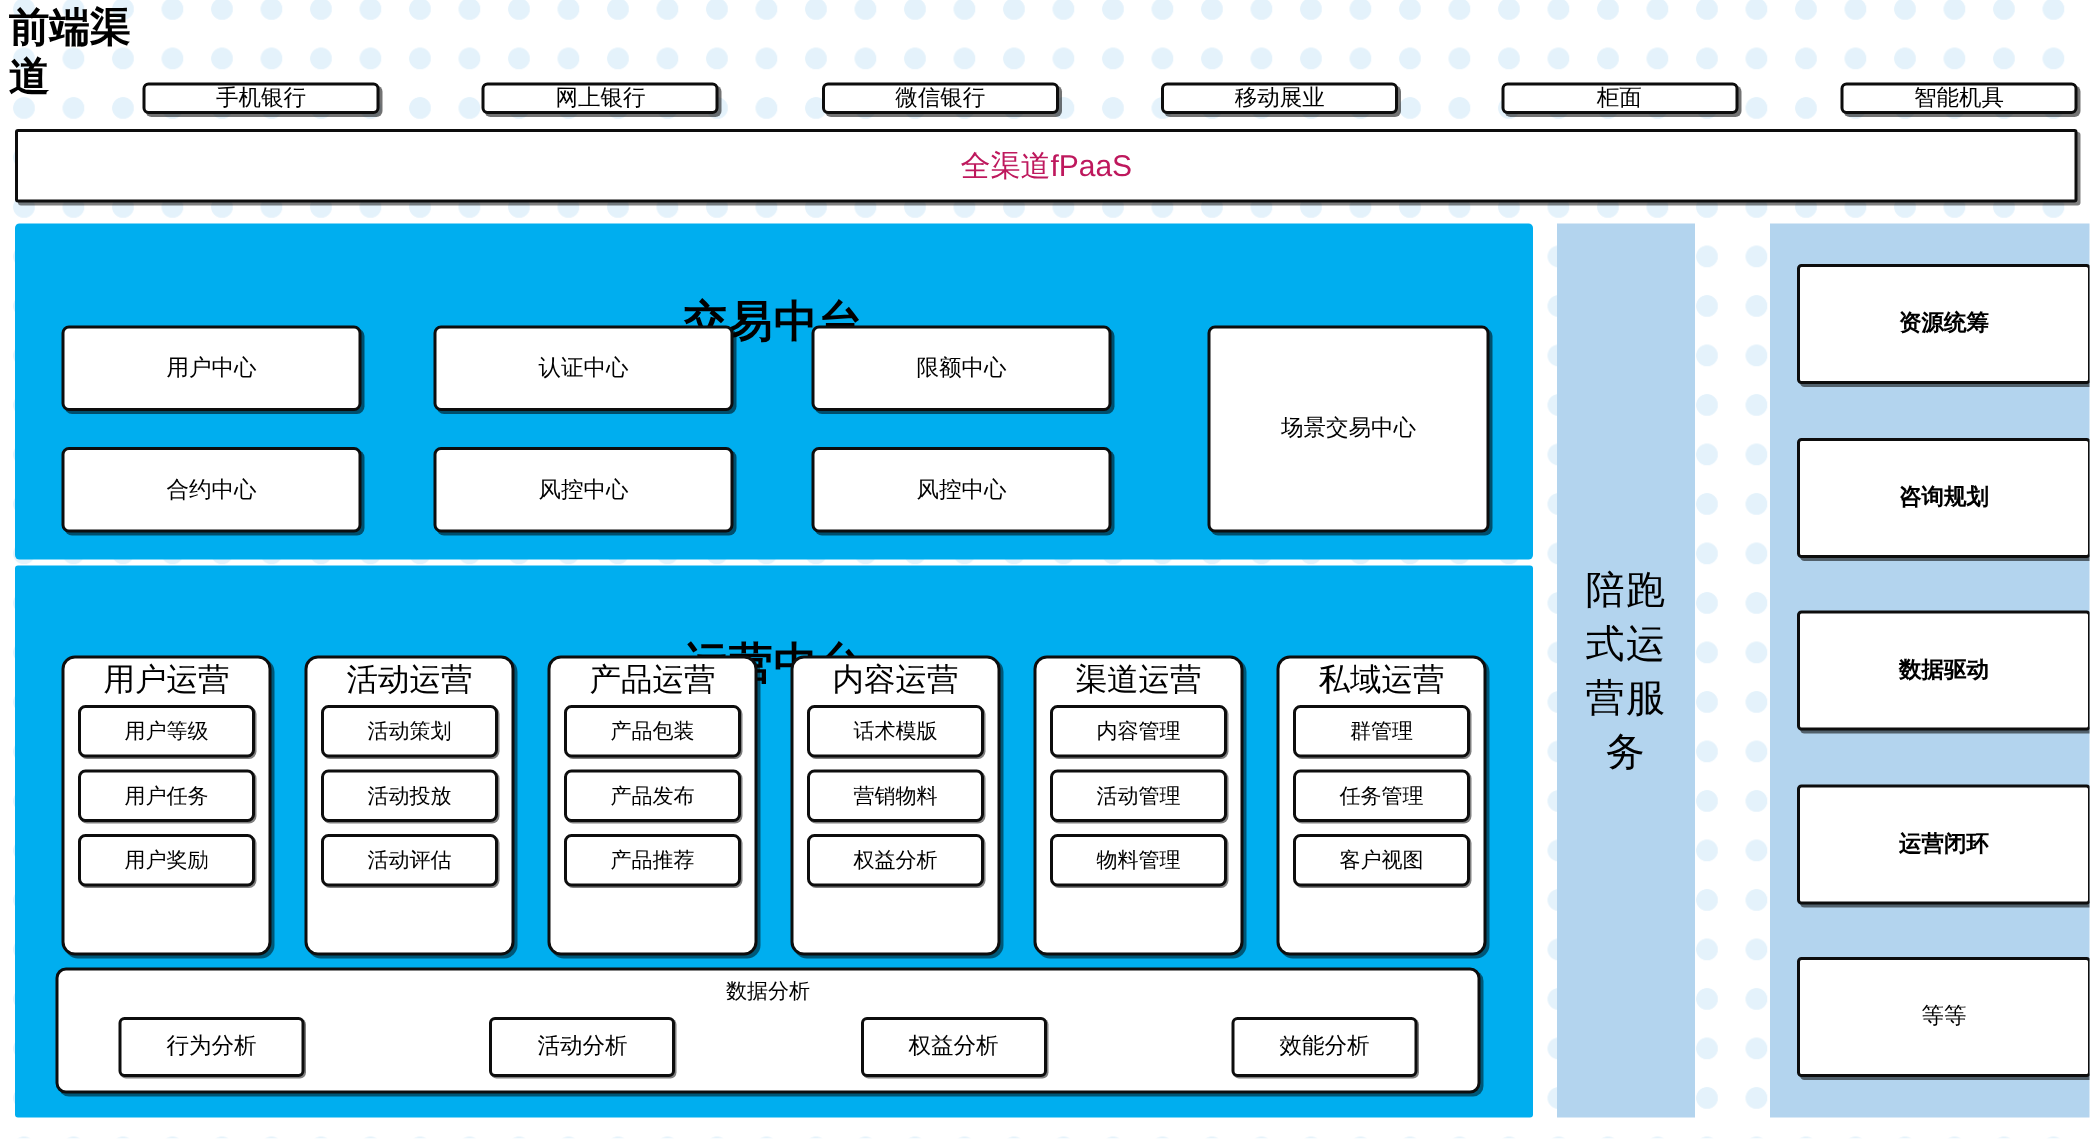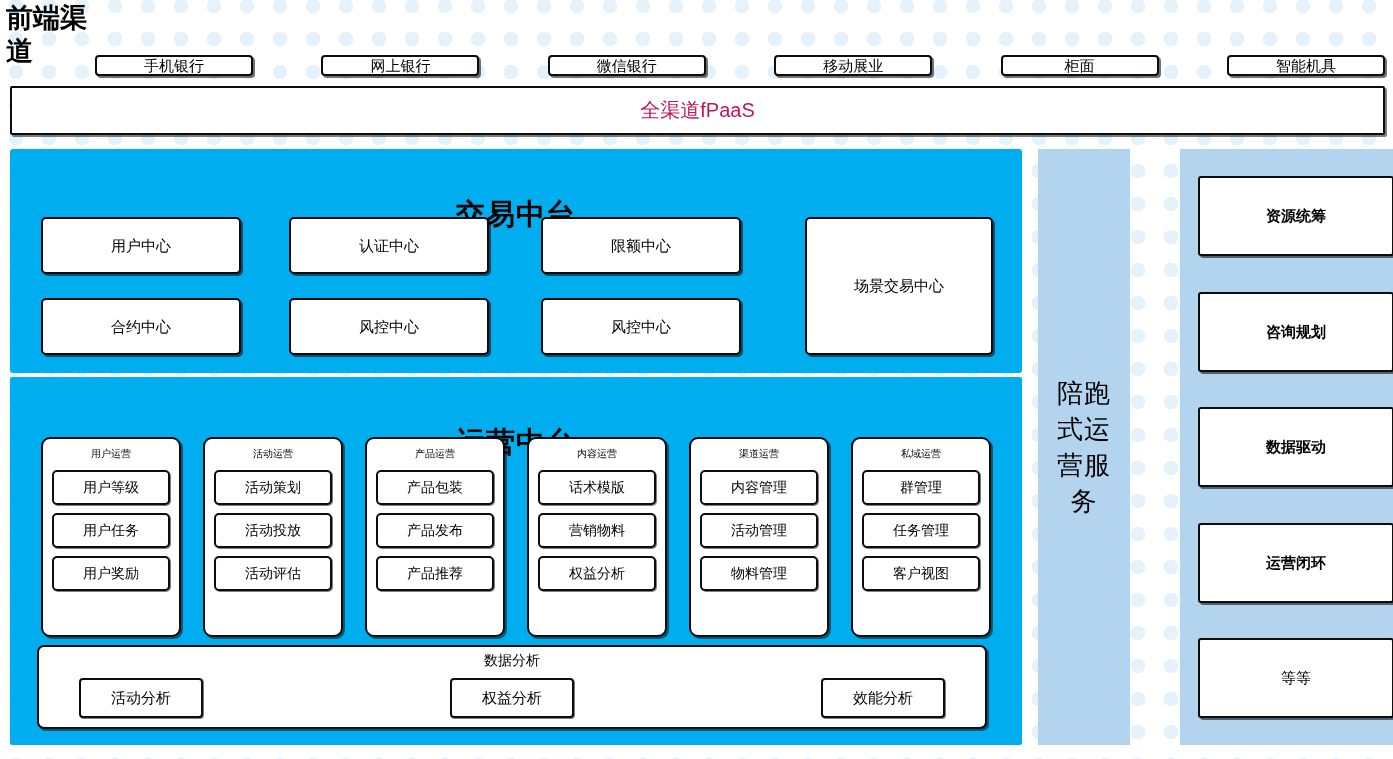--- a/index.html
+++ b/index.html
@@ -135,21 +135,21 @@
     background: #ffffff;
     border: 2px solid #0d0d0d;
     border-radius: 9px;
     box-shadow: 2px 2px 0 rgba(0,0,0,0.5);
     padding: 5px 9px 9px 9px;
     display: flex;
     flex-direction: column;
     align-items: center;
   }
   .ops-col-title {
-    font-size: 10px;
+    font-size: 21px;
     color: #000;
     margin-bottom: 6px;
     line-height: 20px;
   }
   .ops-item {
     width: 100%;
     height: 35px;
     margin-bottom: 8px;
     font-size: 14px;
     border-radius: 5px;
@@ -372,20 +372,23 @@
           </div>
       </div>
 
     </div>
   </div>
 
   <div class="data-strip">
     <div class="data-strip-title">数据分析</div>
     <div class="data-items">
       <div class="wbox data-item">
+        <span>行为分析</span>
+      </div>
+      <div class="wbox data-item">
         <span>活动分析</span>
       </div>
       <div class="wbox data-item">
         <span>权益分析</span>
       </div>
       <div class="wbox data-item">
         <span>效能分析</span>
       </div>
     </div>
   </div>

